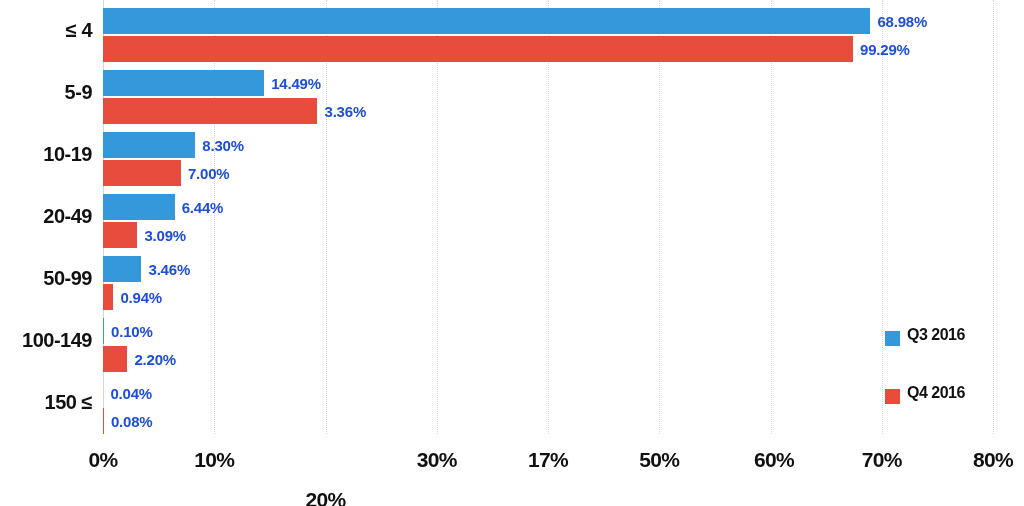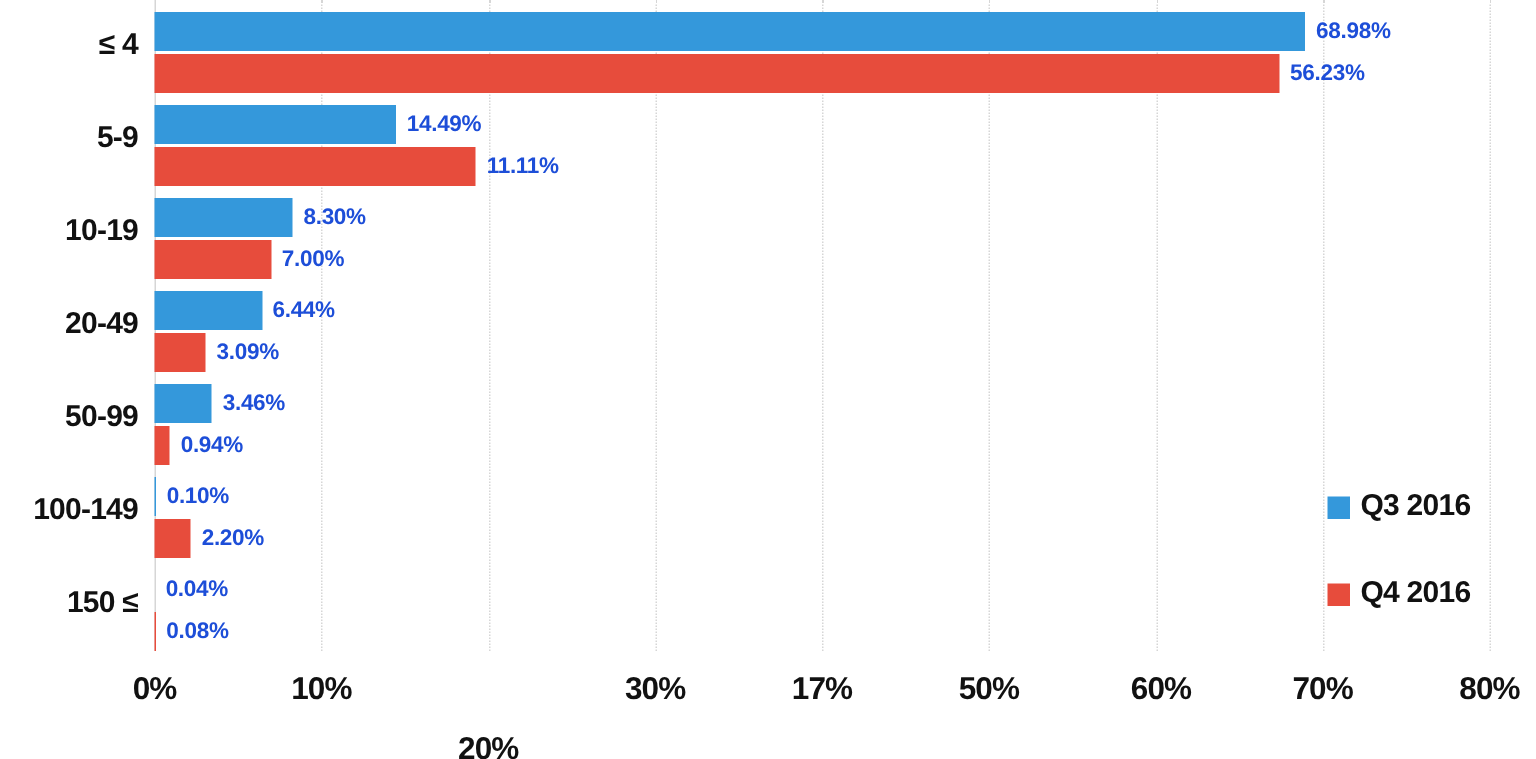--- a/index.html
+++ b/index.html
@@ -130,21 +130,21 @@
     top: 5px;
     width: 15px;
     height: 15px;
   }
   .legend-swatch.q3 { background: #3498db; }
   .legend-swatch.q4 { background: #e74c3c; }
   .legend-label {
     position: absolute;
     left: 22px;
     top: 0;
-    font-size: 20px;
+    font-size: 16px;
     font-weight: bold;
     color: #111111;
     letter-spacing: -0.5px;
   }
 
   
   #copyright {
     position: absolute;
     right: 12px;
     bottom: 6px;
@@ -182,31 +182,31 @@
         <div class="gridline" style="left: 890px;"></div>
       </div>
     <div id="bars">
         <div class="cat-row" style="top: 0px;">
           <div class="bar-line upper">
             <div class="bar q3" style="width: 767.403px;"></div>
             <span class="bar-value" style="left: 774.403px;">68.98%</span>
           </div>
           <div class="bar-line lower">
             <div class="bar q4" style="width: 750.048px;"></div>
-            <span class="bar-value" style="left: 757.048px;">56.23%</span>
+            <span class="bar-value" style="left: 757.048px;">99.29%</span>
           </div>
         </div>
         <div class="cat-row" style="top: 62px;">
           <div class="bar-line upper">
             <div class="bar q3" style="width: 161.201px;"></div>
             <span class="bar-value" style="left: 168.201px;">14.49%</span>
           </div>
           <div class="bar-line lower">
             <div class="bar q4" style="width: 214.49px;"></div>
-            <span class="bar-value" style="left: 221.49px;">11.11%</span>
+            <span class="bar-value" style="left: 221.49px;">3.36%</span>
           </div>
         </div>
         <div class="cat-row" style="top: 124px;">
           <div class="bar-line upper">
             <div class="bar q3" style="width: 92.3375px;"></div>
             <span class="bar-value" style="left: 99.3375px;">8.30%</span>
           </div>
           <div class="bar-line lower">
             <div class="bar q4" style="width: 77.875px;"></div>
             <span class="bar-value" style="left: 84.875px;">7.00%</span>

